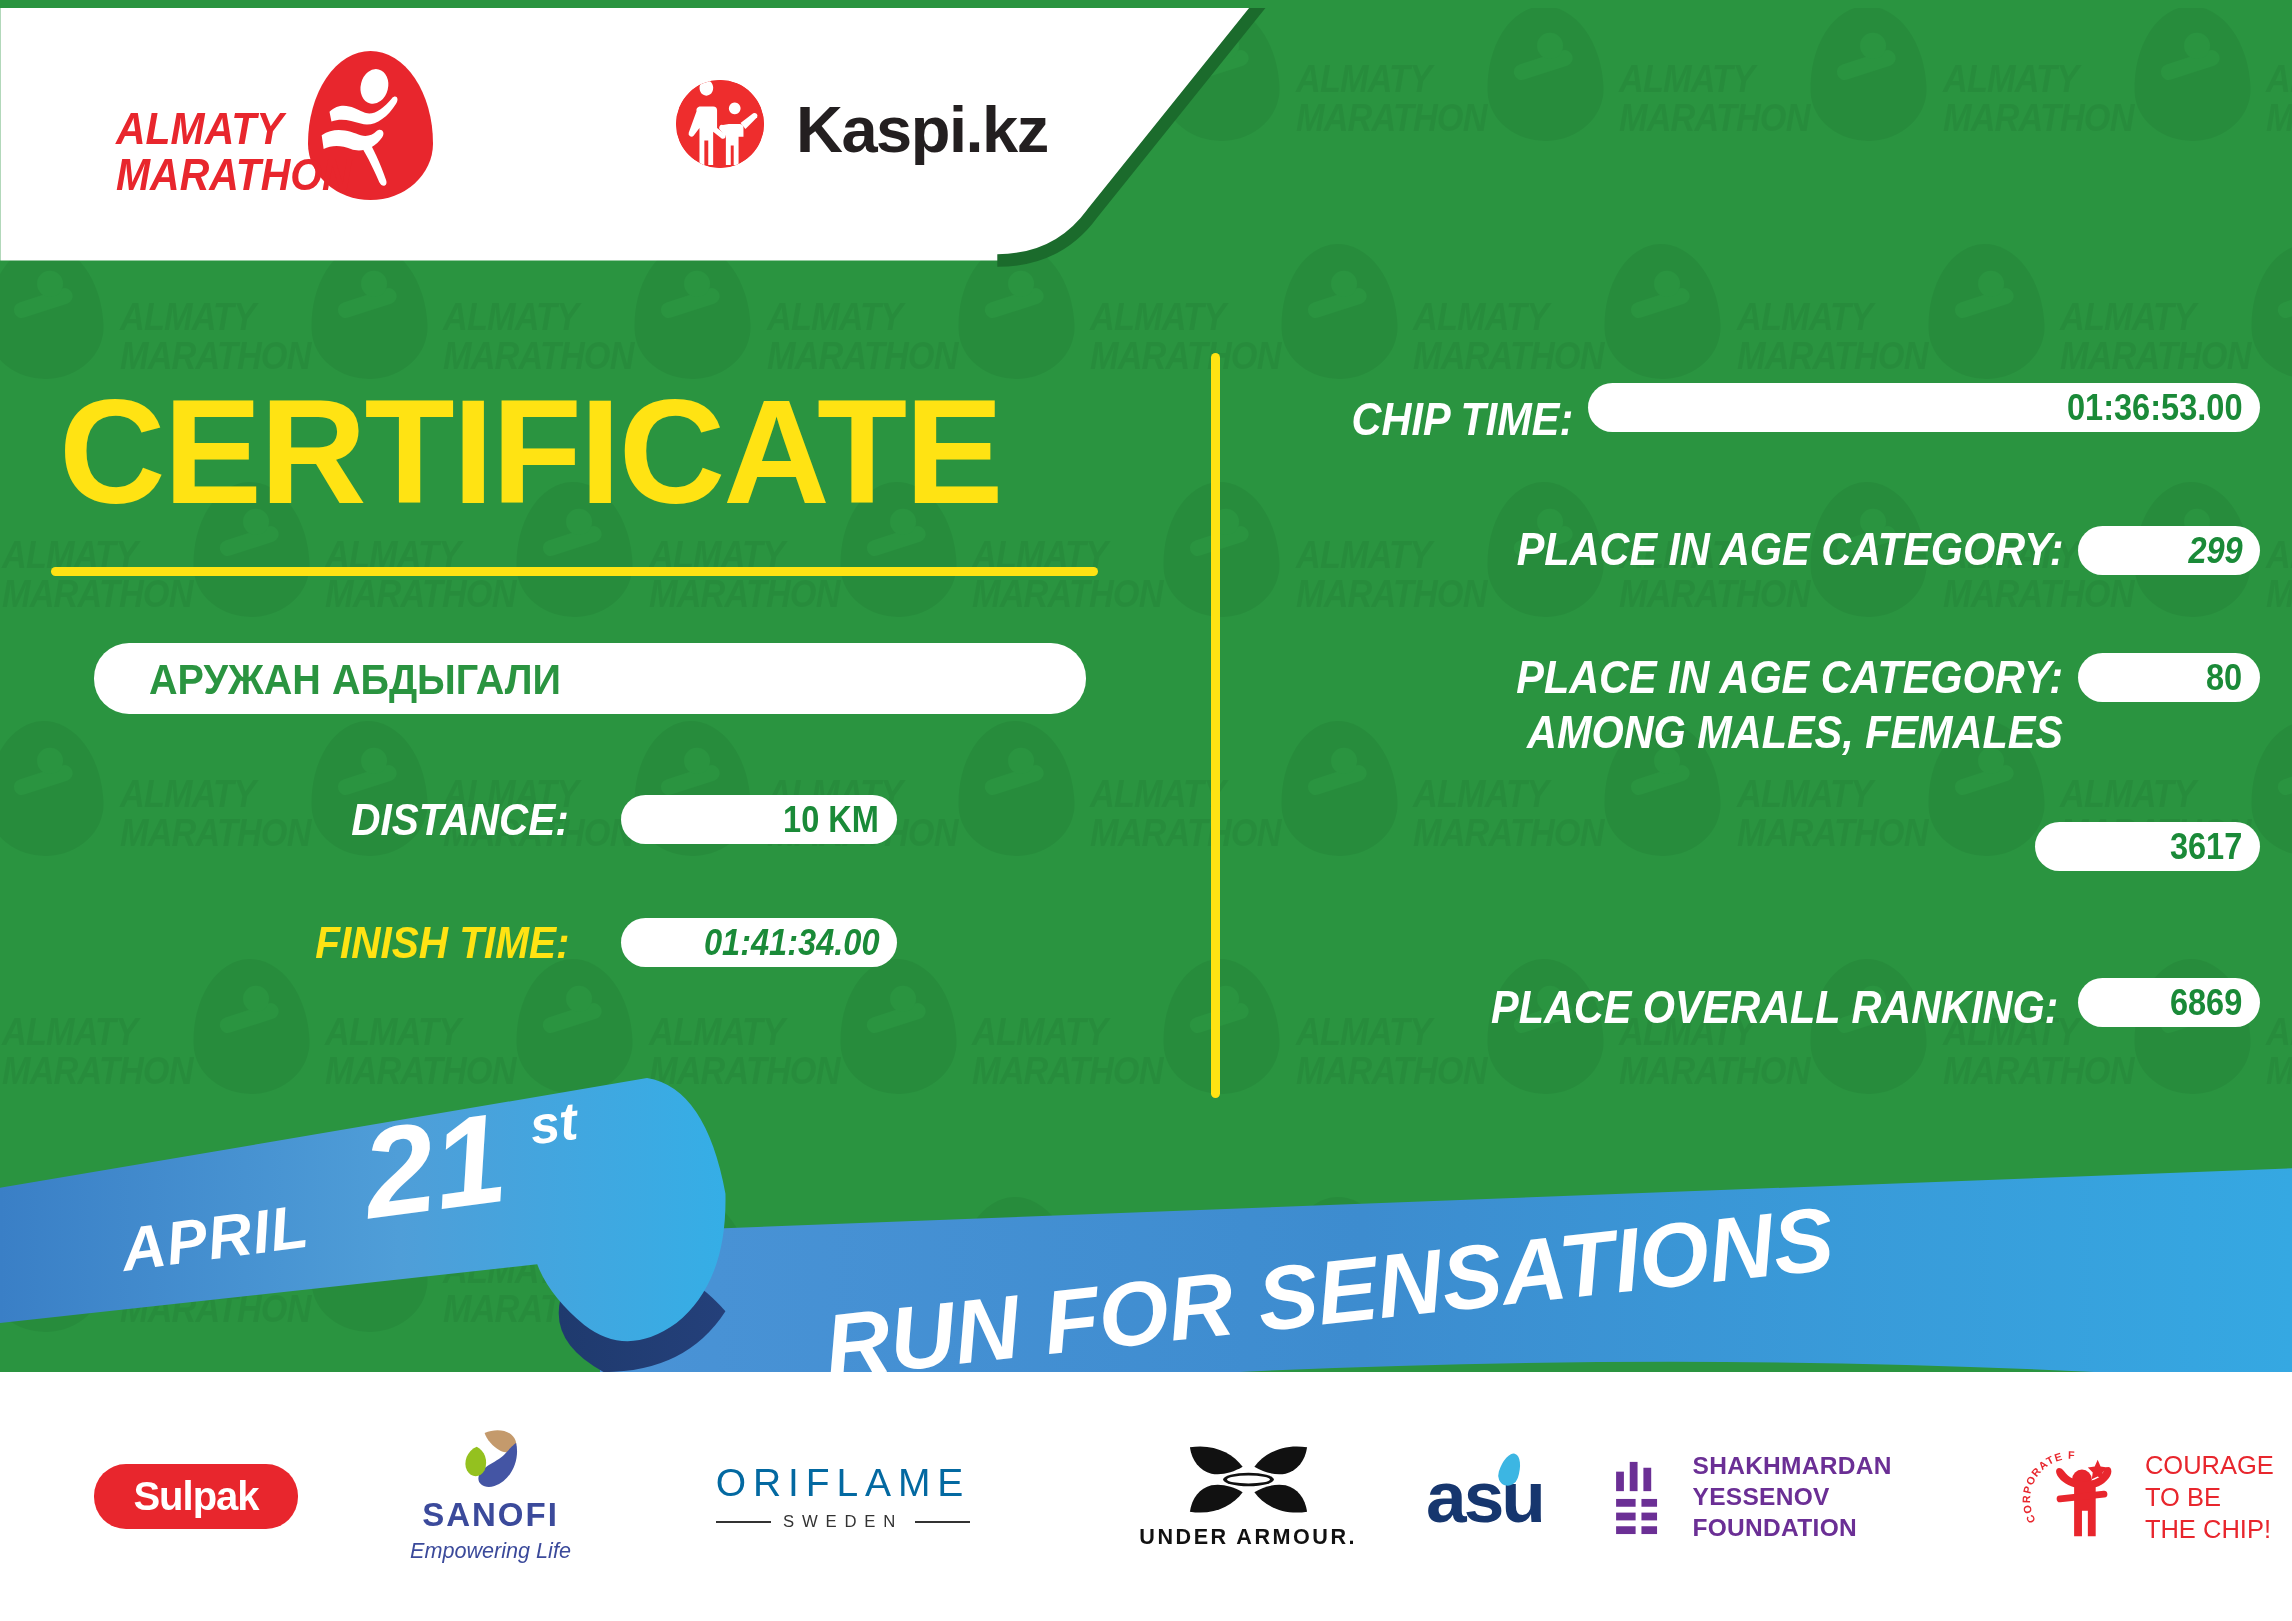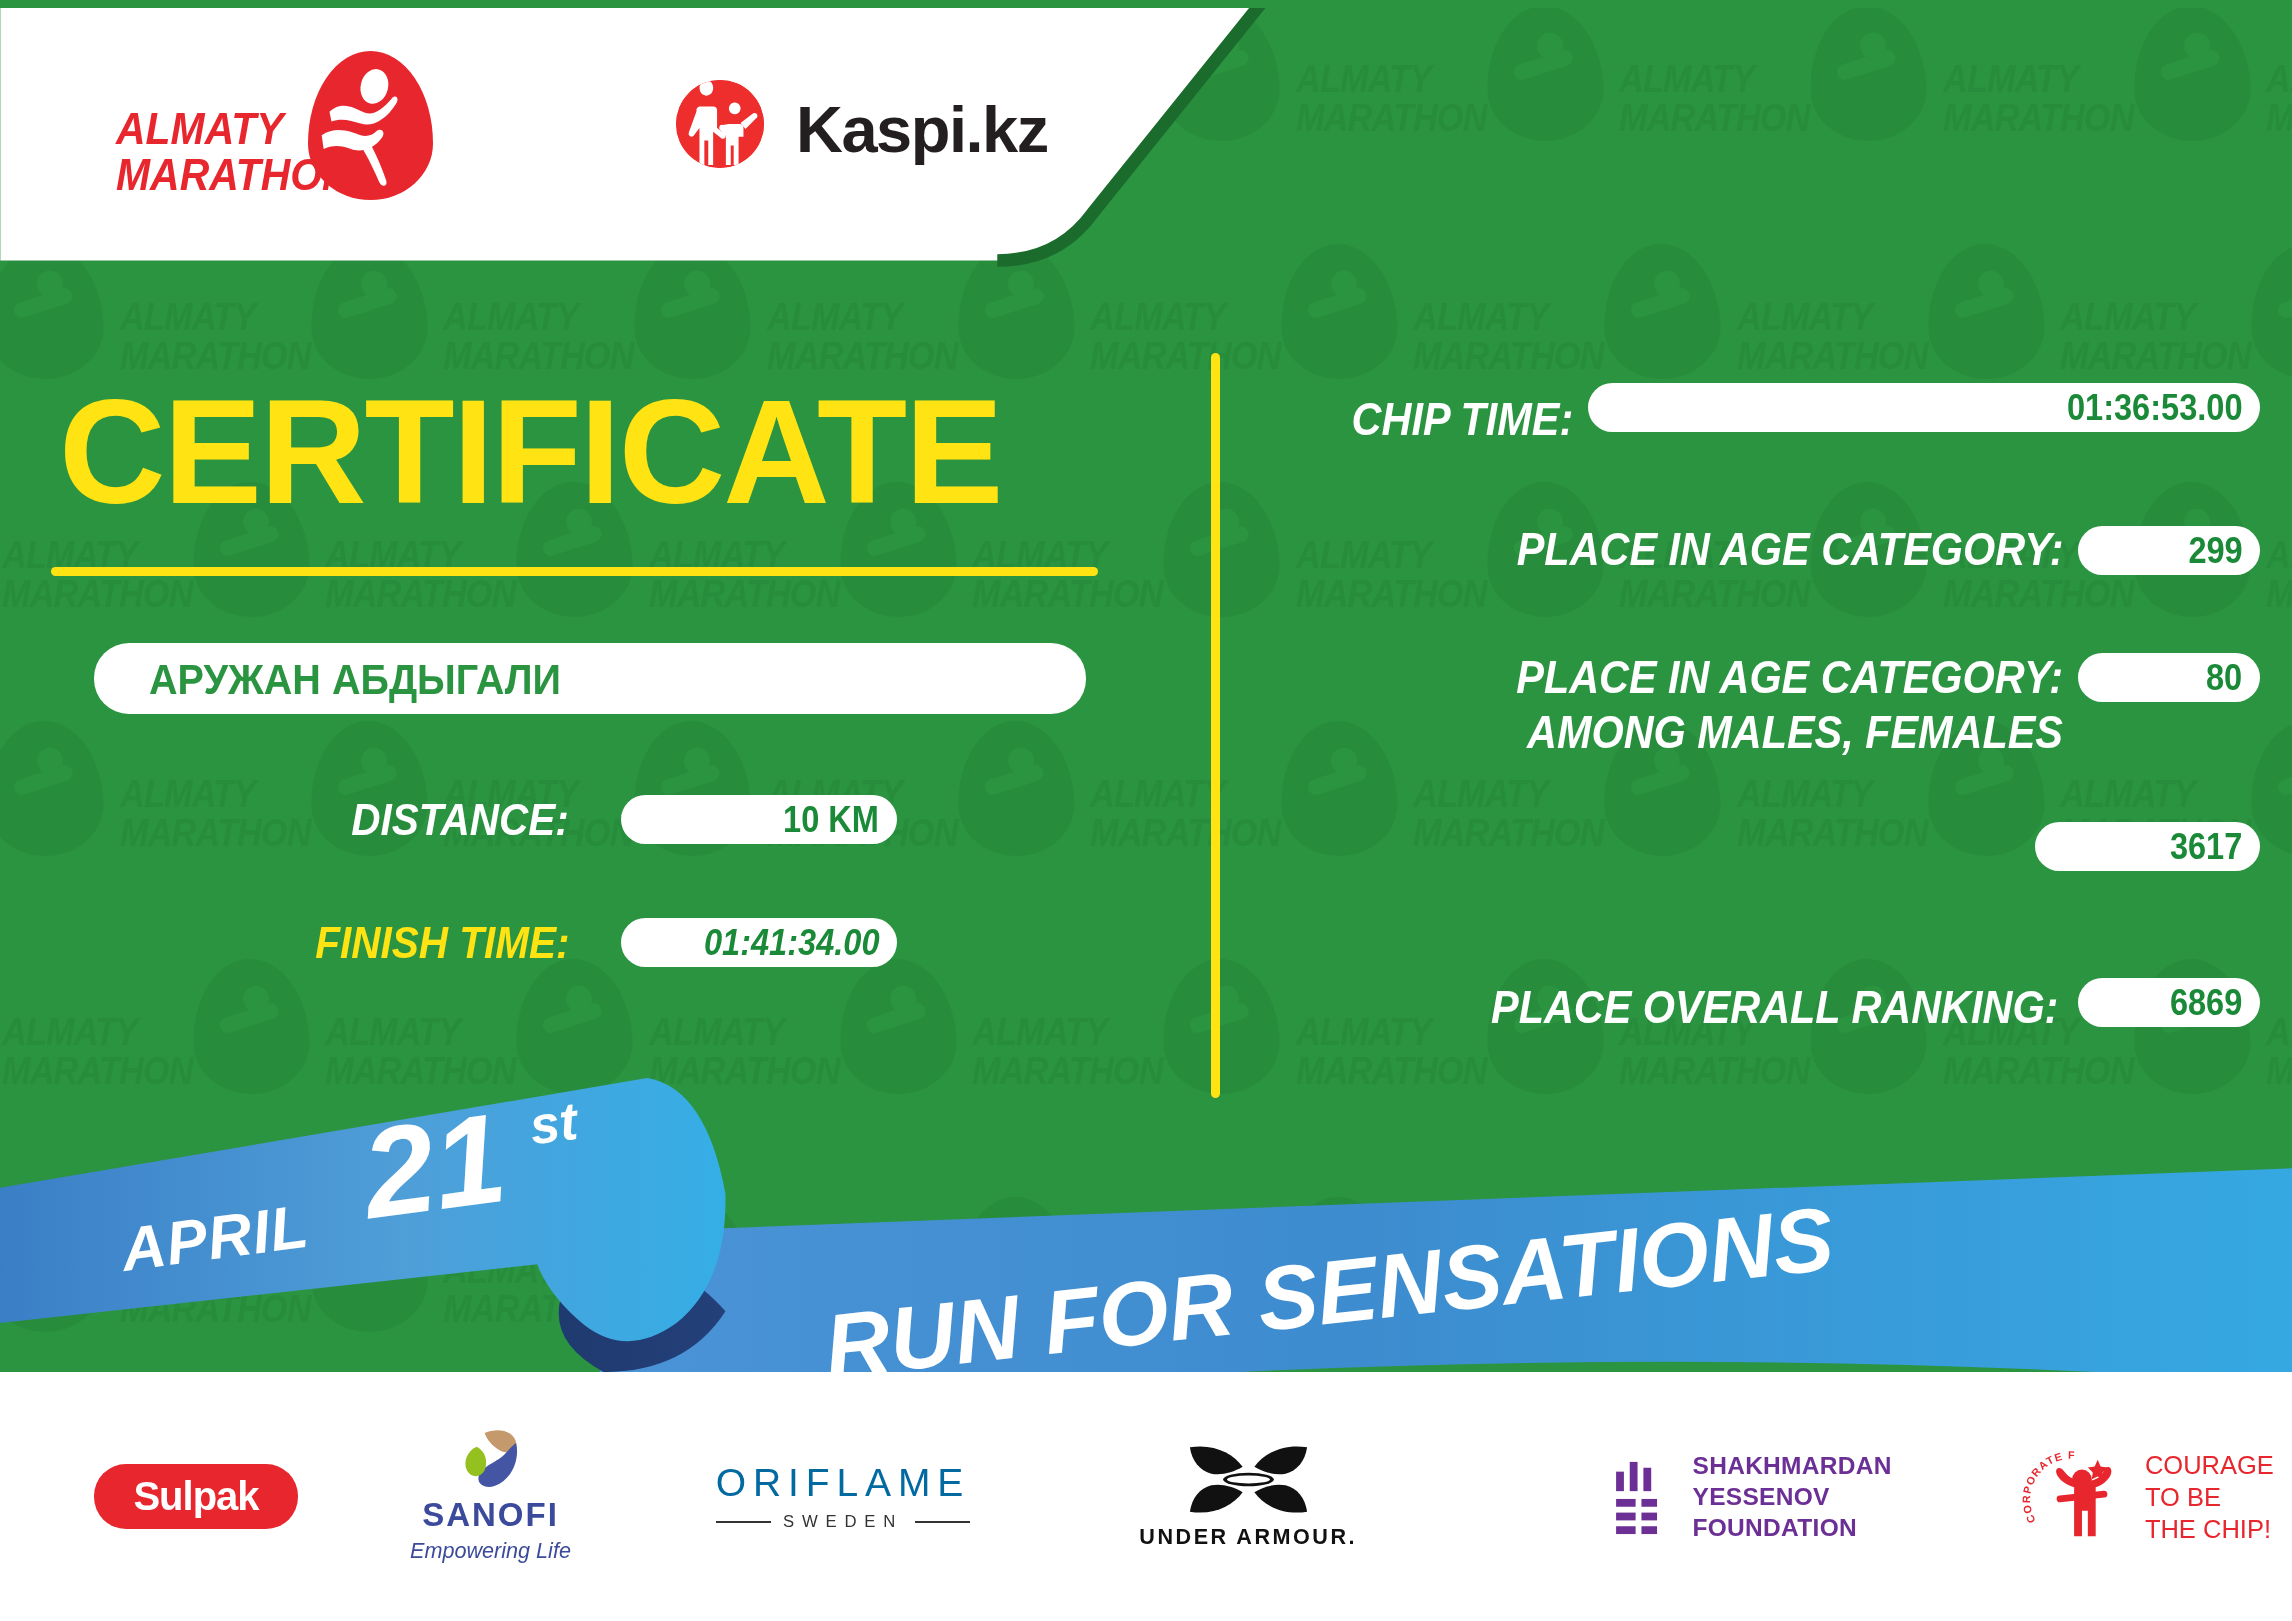--- a/index.html
+++ b/index.html
@@ -690,21 +690,21 @@
     <div class="rrow" style="right:720px; top:392px; width:608px;">
       <div class="rlbl">CHIP TIME:</div>
     </div>
     <div class="rpill" style="right:33px; top:383px; width:672px;">
       <span>01:36:53.00</span>
     </div>
 
     <div class="rrow" style="right:230px; top:522px; width:745px;">
       <div class="rlbl">PLACE IN AGE CATEGORY:</div>
     </div>
-    <div class="rpill" style="right:33px; top:526px; width:182px;">
+    <div class="rpill" style="right:33px; top:526px; width:182px;font-style:italic;">
       <span>299</span>
     </div>
 
     <div class="rrow" style="right:230px; top:650px; width:784px;">
       <div class="rlbl" style="position:relative;">
         <div>PLACE IN AGE CATEGORY:</div>
         <div>AMONG MALES, FEMALES</div>
       </div>
     </div>
     <div class="rpill" style="right:33px; top:653px; width:182px;">
@@ -800,20 +800,26 @@
             <path d="M4,70 C28,74 48,64 58,50 C48,44 36,41 26,43 C14,46 6,56 4,70 Z" fill="#111"></path>
             <path d="M124,70 C100,74 80,64 70,50 C80,44 92,41 102,43 C114,46 122,56 124,70 Z" fill="#111"></path>
             <ellipse cx="64" cy="37" rx="26" ry="7" fill="#111"></ellipse>
             <ellipse cx="64" cy="37" rx="22" ry="4" fill="#fff"></ellipse>
           </svg>
         </div>
         <div class="ua-name">UNDER ARMOUR.</div>
       </div>
     </div>
 
+    <div class="sp" style="left:1362px; width:245px;">
+      <div class="asu">
+        <div class="asu-txt">asu</div>
+        <div class="asu-drop"></div>
+      </div>
+    </div>
 
     <div class="sp" style="left:1612px; width:421px;">
       <div class="yess">
         <div class="yess-mark">
           <svg class="icn" width="55" height="78" viewBox="0 0 56 80">
             <rect x="4" y="14" width="8" height="20" fill="#6b2f95"></rect>
             <rect x="18" y="4" width="8" height="30" fill="#6b2f95"></rect>
             <rect x="32" y="10" width="8" height="24" fill="#6b2f95"></rect>
             <rect x="4" y="42" width="20" height="8" fill="#6b2f95"></rect>
             <rect x="30" y="42" width="16" height="8" fill="#6b2f95"></rect>

